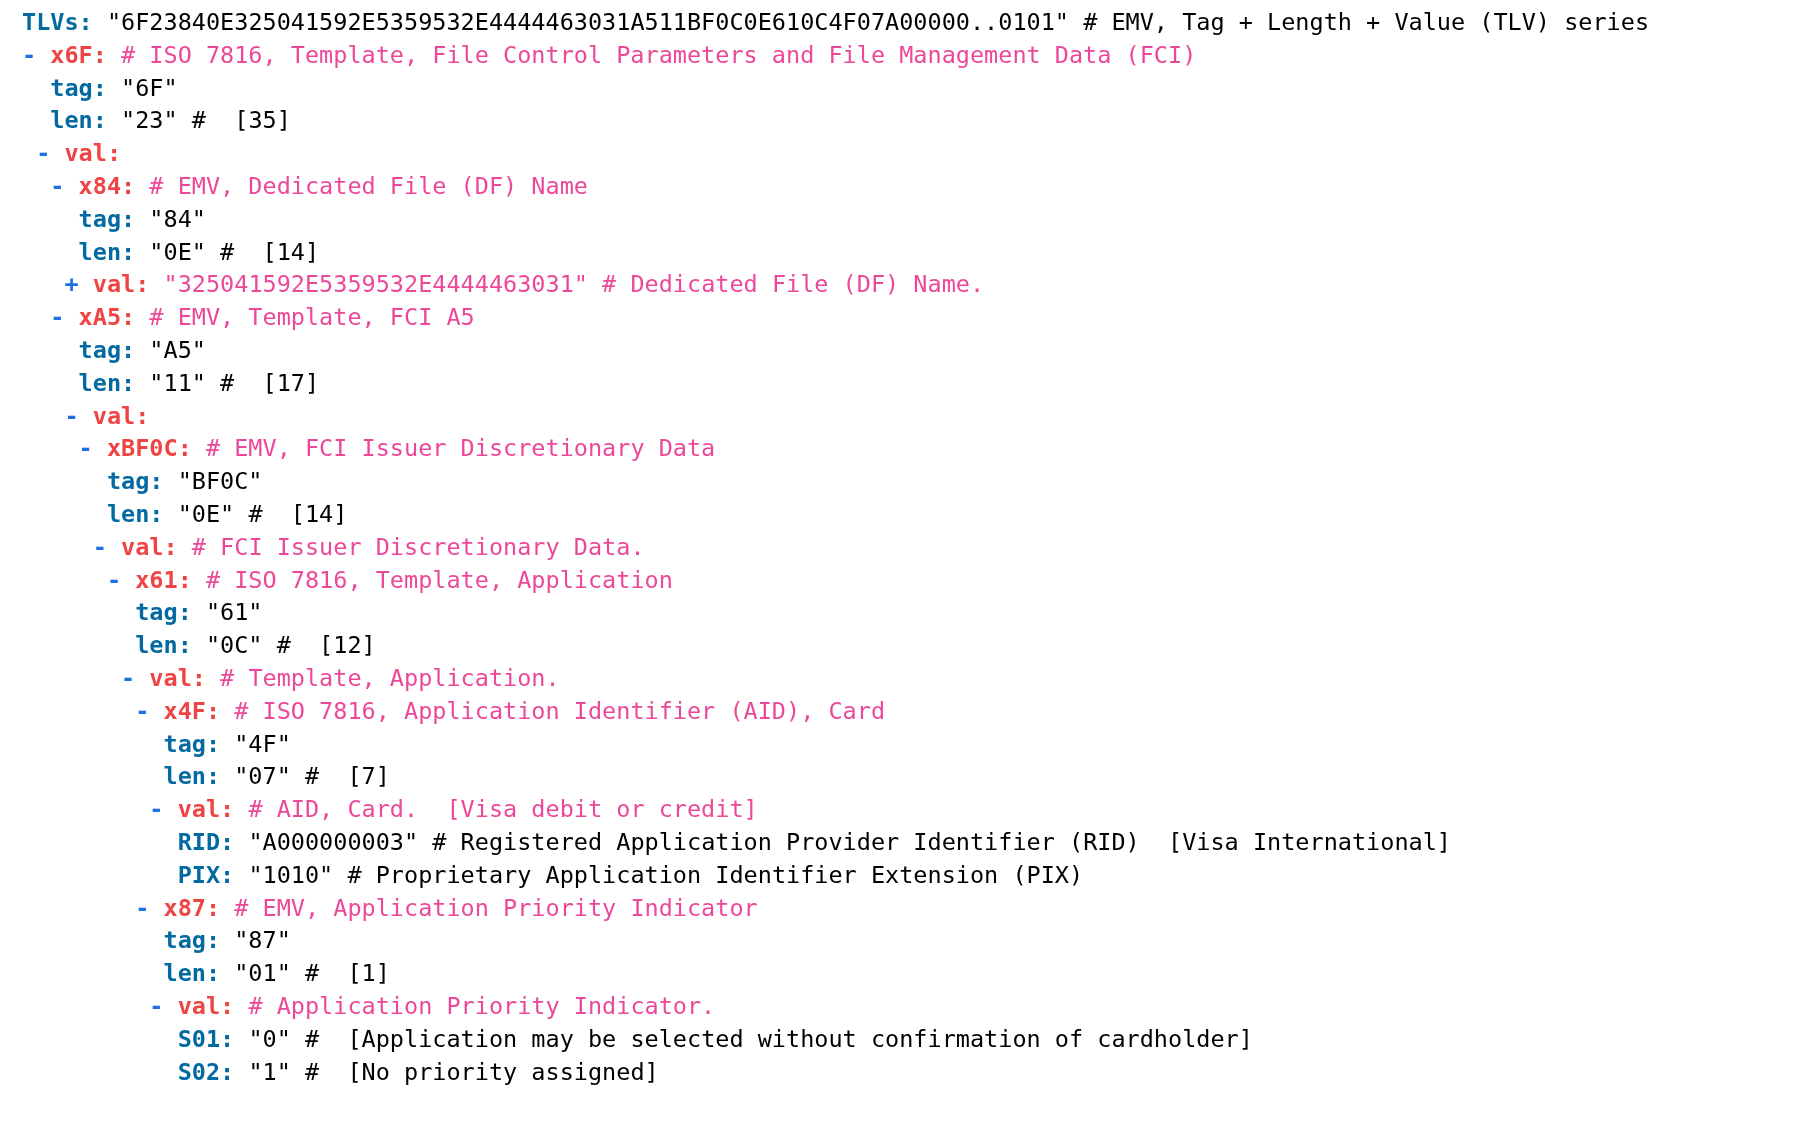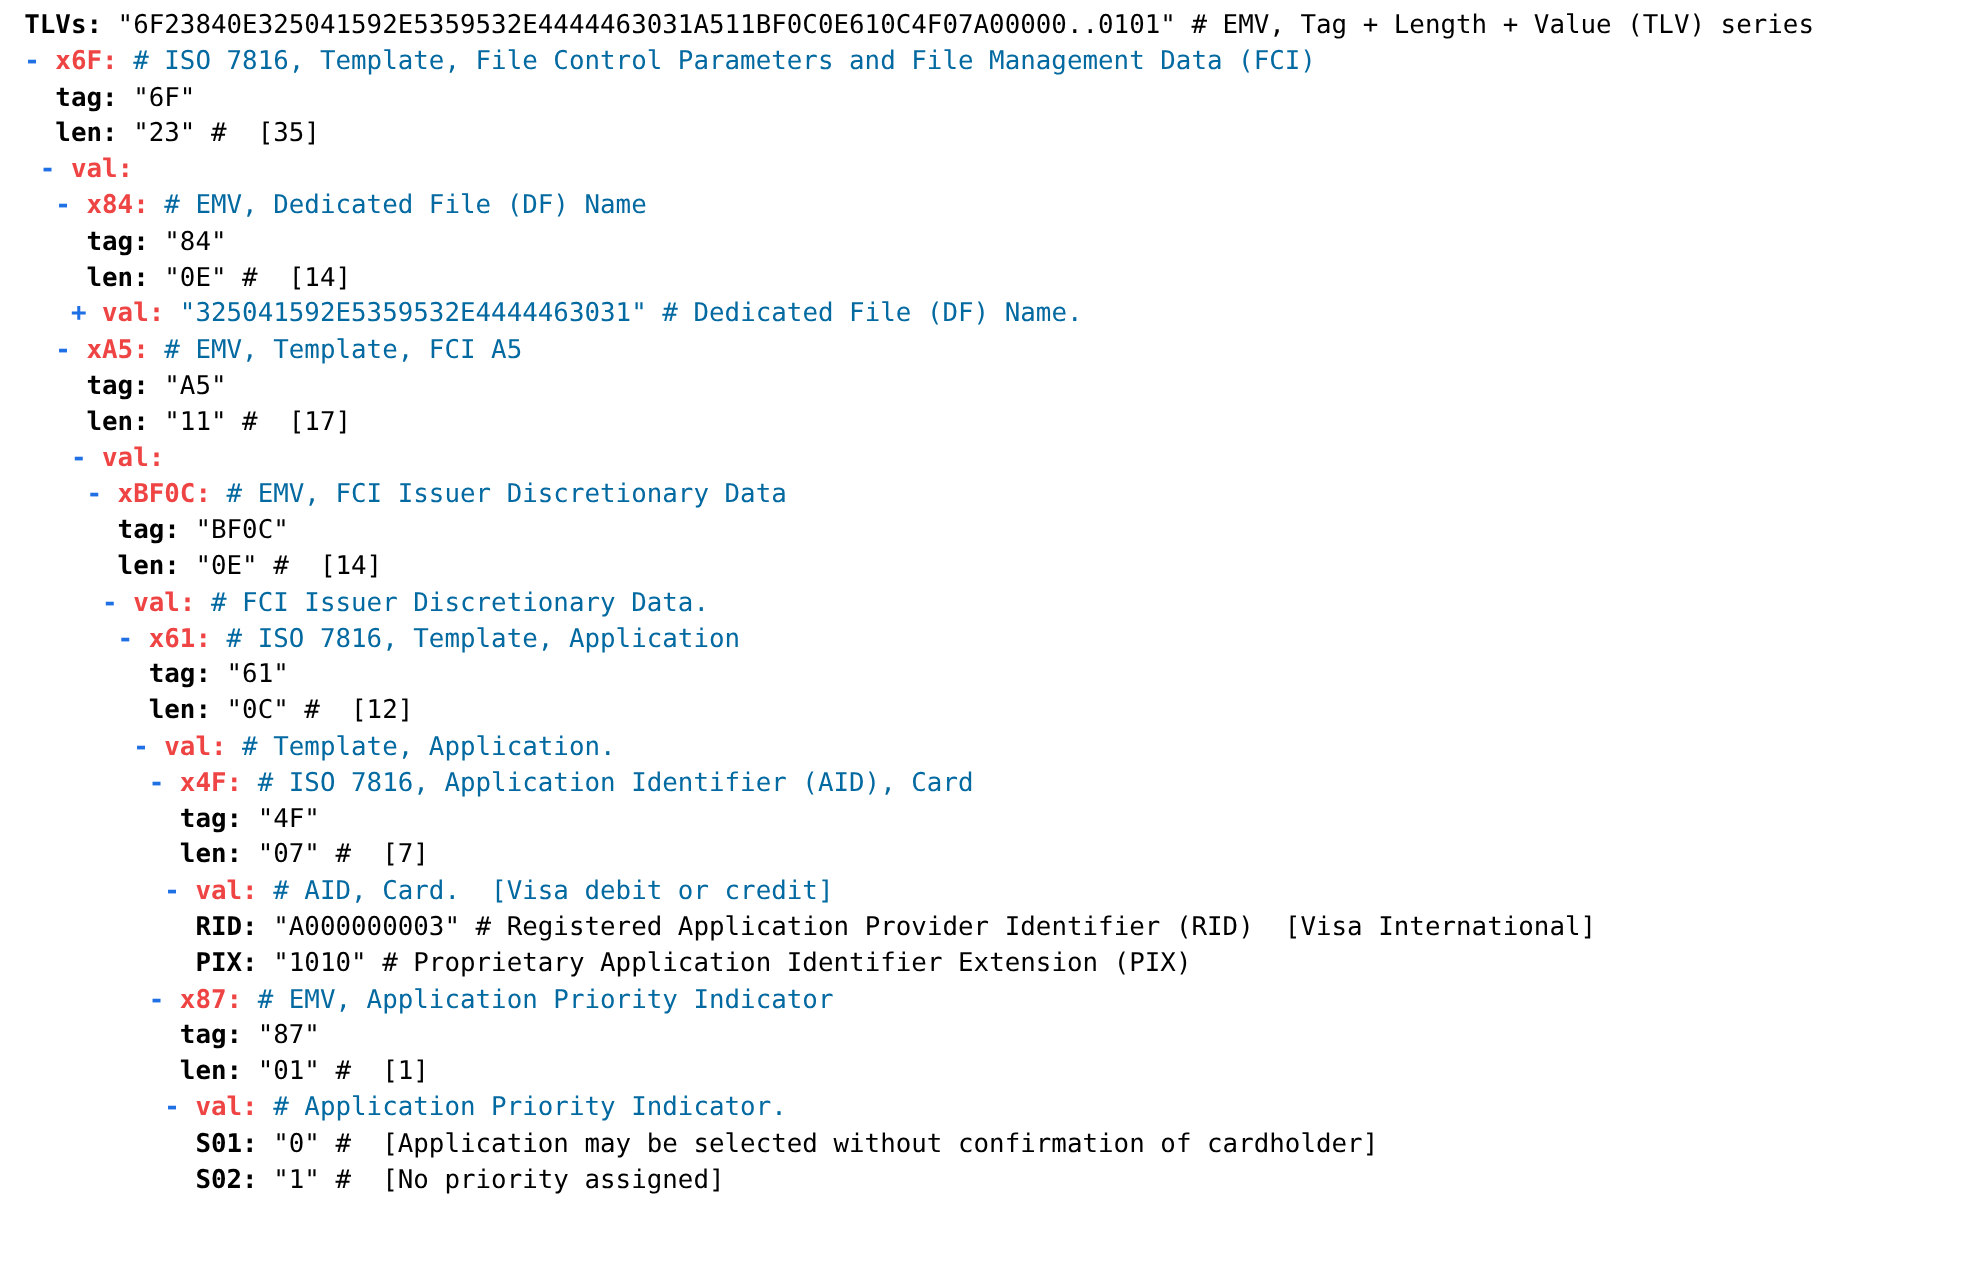--- a/index.html
+++ b/index.html
@@ -19,32 +19,32 @@
   #doc {
     padding: 6px 0 0 22px;
     white-space: pre;
   }
   .line {
     white-space: pre;
     height: 32.8px;
   }
   .k {            
     font-weight: bold;
-    color: #000000;
+    color: #0369a1;
   }
   .b {            
     font-weight: bold;
     color: #ef4444;
   }
   .d {            
     font-weight: bold;
     color: #1f6fe5;
   }
   .c {            
-    color: #0369a1;
+    color: #ec4899;
   }
   .v {            
     color: #000000;
   }
 </style>
 </head>
 <body>
 
 <div id="doc"><div class="line"><span class="k">TLVs:</span><span class="v"> "6F23840E325041592E5359532E4444463031A511BF0C0E610C4F07A00000..0101"</span><span class="v"> # EMV, Tag + Length + Value (TLV) series</span></div><div class="line"><span class="d">- </span><span class="b">x6F:</span><span class="c"> # ISO 7816, Template, File Control Parameters and File Management Data (FCI)</span></div><div class="line"><span class="v">  </span><span class="k">tag:</span><span class="v"> "6F"</span></div><div class="line"><span class="v">  </span><span class="k">len:</span><span class="v"> "23"</span><span class="v"> #  [35]</span></div><div class="line"><span class="v"> </span><span class="d">- </span><span class="b">val:</span></div><div class="line"><span class="v">  </span><span class="d">- </span><span class="b">x84:</span><span class="c"> # EMV, Dedicated File (DF) Name</span></div><div class="line"><span class="v">    </span><span class="k">tag:</span><span class="v"> "84"</span></div><div class="line"><span class="v">    </span><span class="k">len:</span><span class="v"> "0E"</span><span class="v"> #  [14]</span></div><div class="line"><span class="v">   </span><span class="d">+ </span><span class="b">val:</span><span class="c"> "325041592E5359532E4444463031"</span><span class="c"> # Dedicated File (DF) Name.</span></div><div class="line"><span class="v">  </span><span class="d">- </span><span class="b">xA5:</span><span class="c"> # EMV, Template, FCI A5</span></div><div class="line"><span class="v">    </span><span class="k">tag:</span><span class="v"> "A5"</span></div><div class="line"><span class="v">    </span><span class="k">len:</span><span class="v"> "11"</span><span class="v"> #  [17]</span></div><div class="line"><span class="v">   </span><span class="d">- </span><span class="b">val:</span></div><div class="line"><span class="v">    </span><span class="d">- </span><span class="b">xBF0C:</span><span class="c"> # EMV, FCI Issuer Discretionary Data</span></div><div class="line"><span class="v">      </span><span class="k">tag:</span><span class="v"> "BF0C"</span></div><div class="line"><span class="v">      </span><span class="k">len:</span><span class="v"> "0E"</span><span class="v"> #  [14]</span></div><div class="line"><span class="v">     </span><span class="d">- </span><span class="b">val:</span><span class="c"> # FCI Issuer Discretionary Data.</span></div><div class="line"><span class="v">      </span><span class="d">- </span><span class="b">x61:</span><span class="c"> # ISO 7816, Template, Application</span></div><div class="line"><span class="v">        </span><span class="k">tag:</span><span class="v"> "61"</span></div><div class="line"><span class="v">        </span><span class="k">len:</span><span class="v"> "0C"</span><span class="v"> #  [12]</span></div><div class="line"><span class="v">       </span><span class="d">- </span><span class="b">val:</span><span class="c"> # Template, Application.</span></div><div class="line"><span class="v">        </span><span class="d">- </span><span class="b">x4F:</span><span class="c"> # ISO 7816, Application Identifier (AID), Card</span></div><div class="line"><span class="v">          </span><span class="k">tag:</span><span class="v"> "4F"</span></div><div class="line"><span class="v">          </span><span class="k">len:</span><span class="v"> "07"</span><span class="v"> #  [7]</span></div><div class="line"><span class="v">         </span><span class="d">- </span><span class="b">val:</span><span class="c"> # AID, Card.  [Visa debit or credit]</span></div><div class="line"><span class="v">           </span><span class="k">RID:</span><span class="v"> "A000000003"</span><span class="v"> # Registered Application Provider Identifier (RID)  [Visa International]</span></div><div class="line"><span class="v">           </span><span class="k">PIX:</span><span class="v"> "1010"</span><span class="v"> # Proprietary Application Identifier Extension (PIX)</span></div><div class="line"><span class="v">        </span><span class="d">- </span><span class="b">x87:</span><span class="c"> # EMV, Application Priority Indicator</span></div><div class="line"><span class="v">          </span><span class="k">tag:</span><span class="v"> "87"</span></div><div class="line"><span class="v">          </span><span class="k">len:</span><span class="v"> "01"</span><span class="v"> #  [1]</span></div><div class="line"><span class="v">         </span><span class="d">- </span><span class="b">val:</span><span class="c"> # Application Priority Indicator.</span></div><div class="line"><span class="v">           </span><span class="k">S01:</span><span class="v"> "0"</span><span class="v"> #  [Application may be selected without confirmation of cardholder]</span></div><div class="line"><span class="v">           </span><span class="k">S02:</span><span class="v"> "1"</span><span class="v"> #  [No priority assigned]</span></div></div>
 

